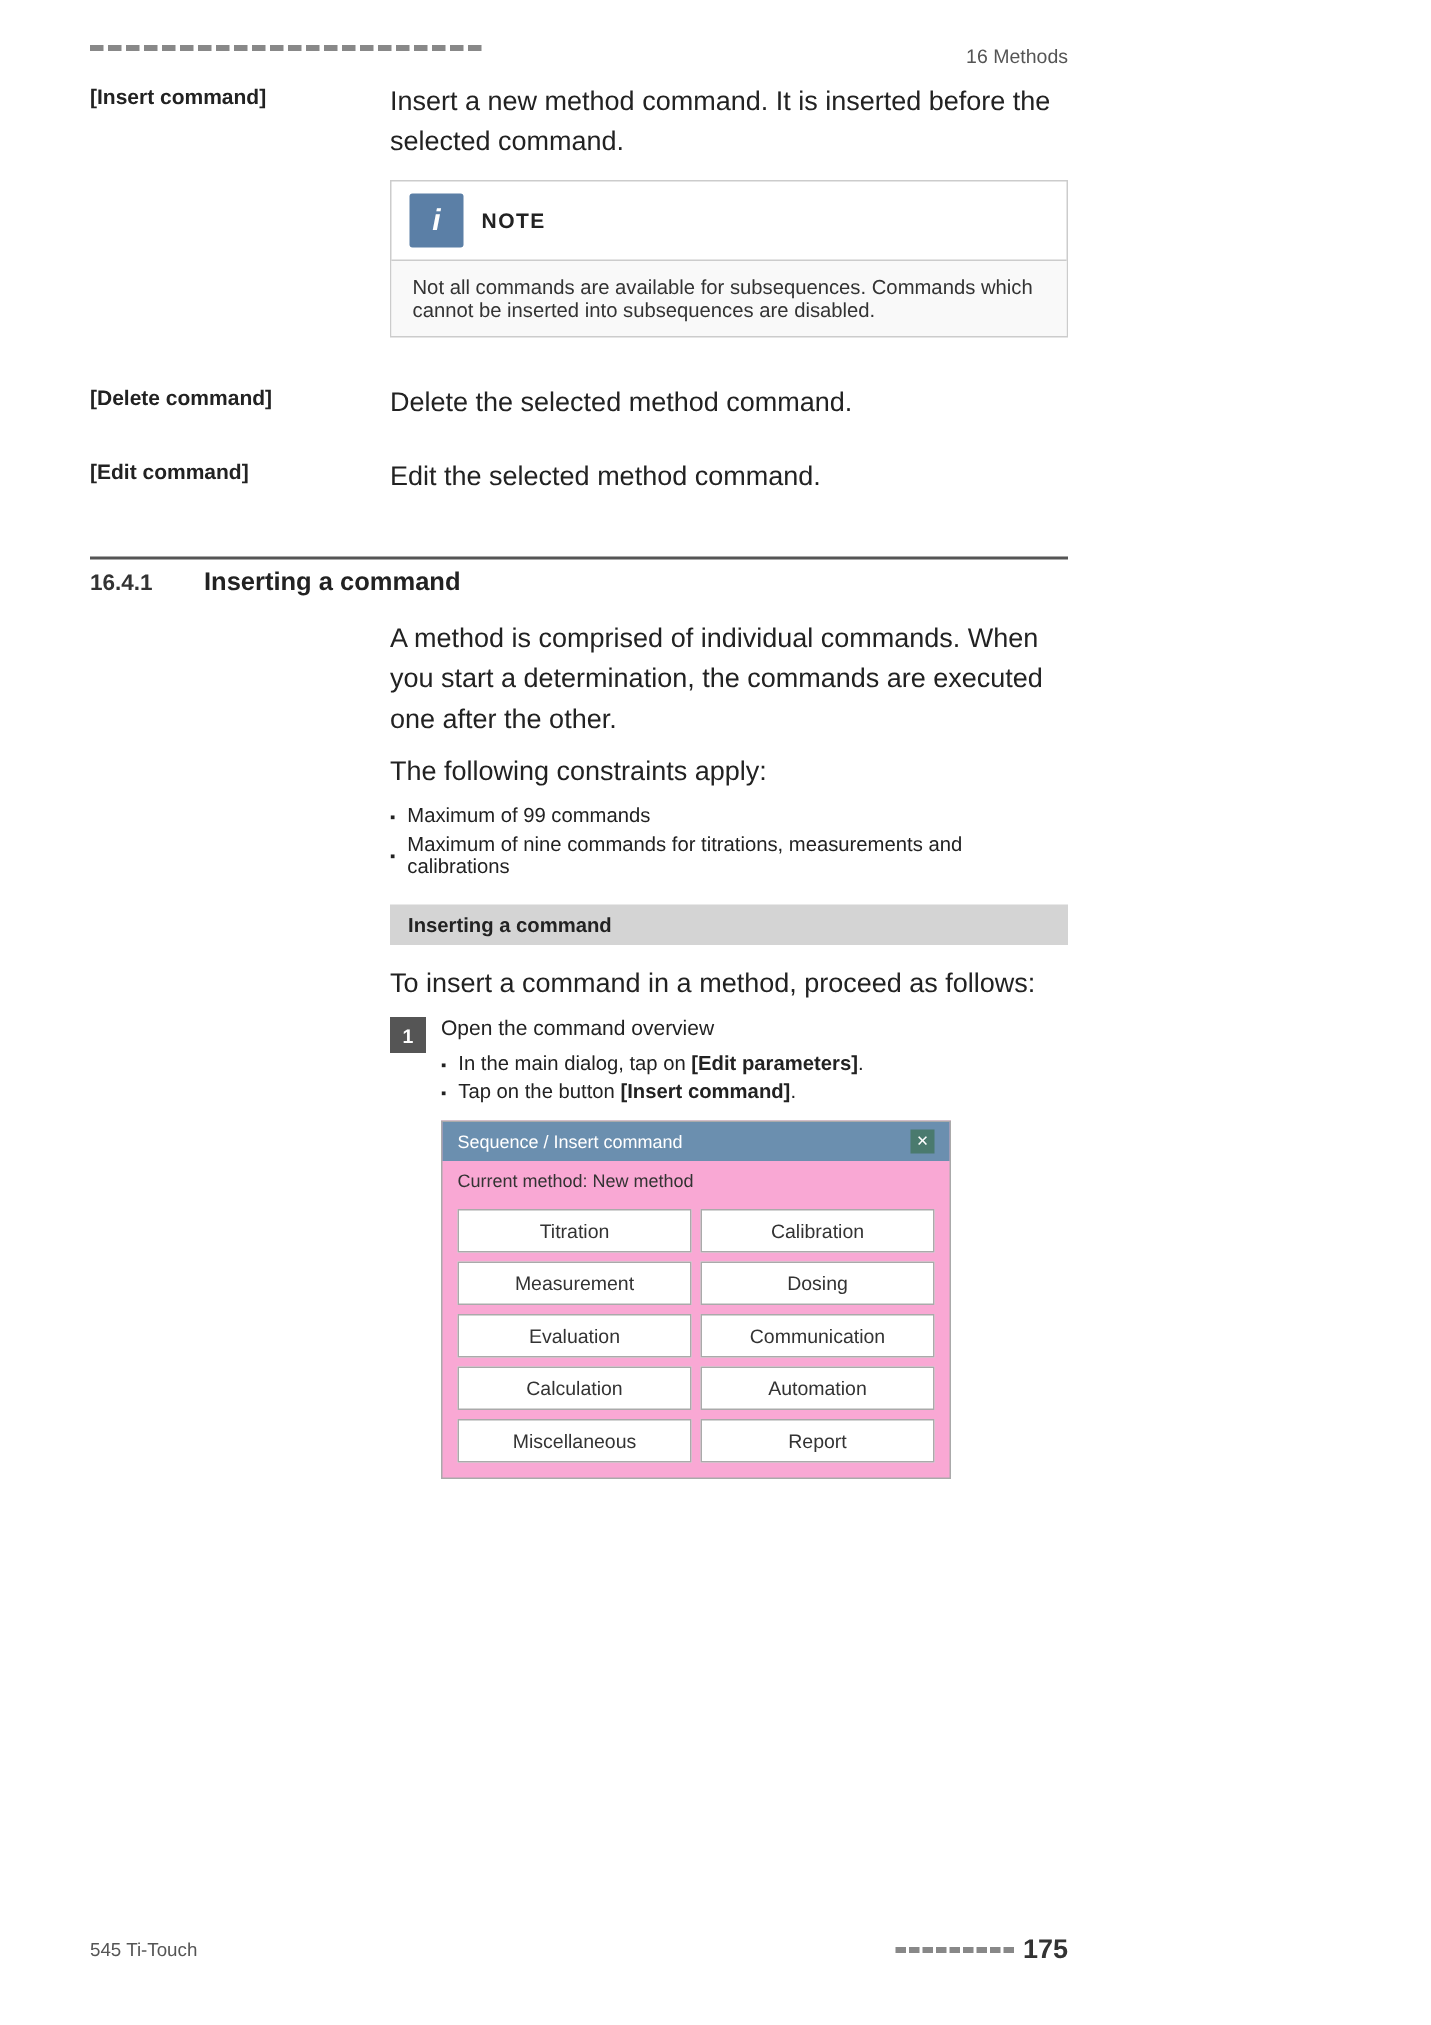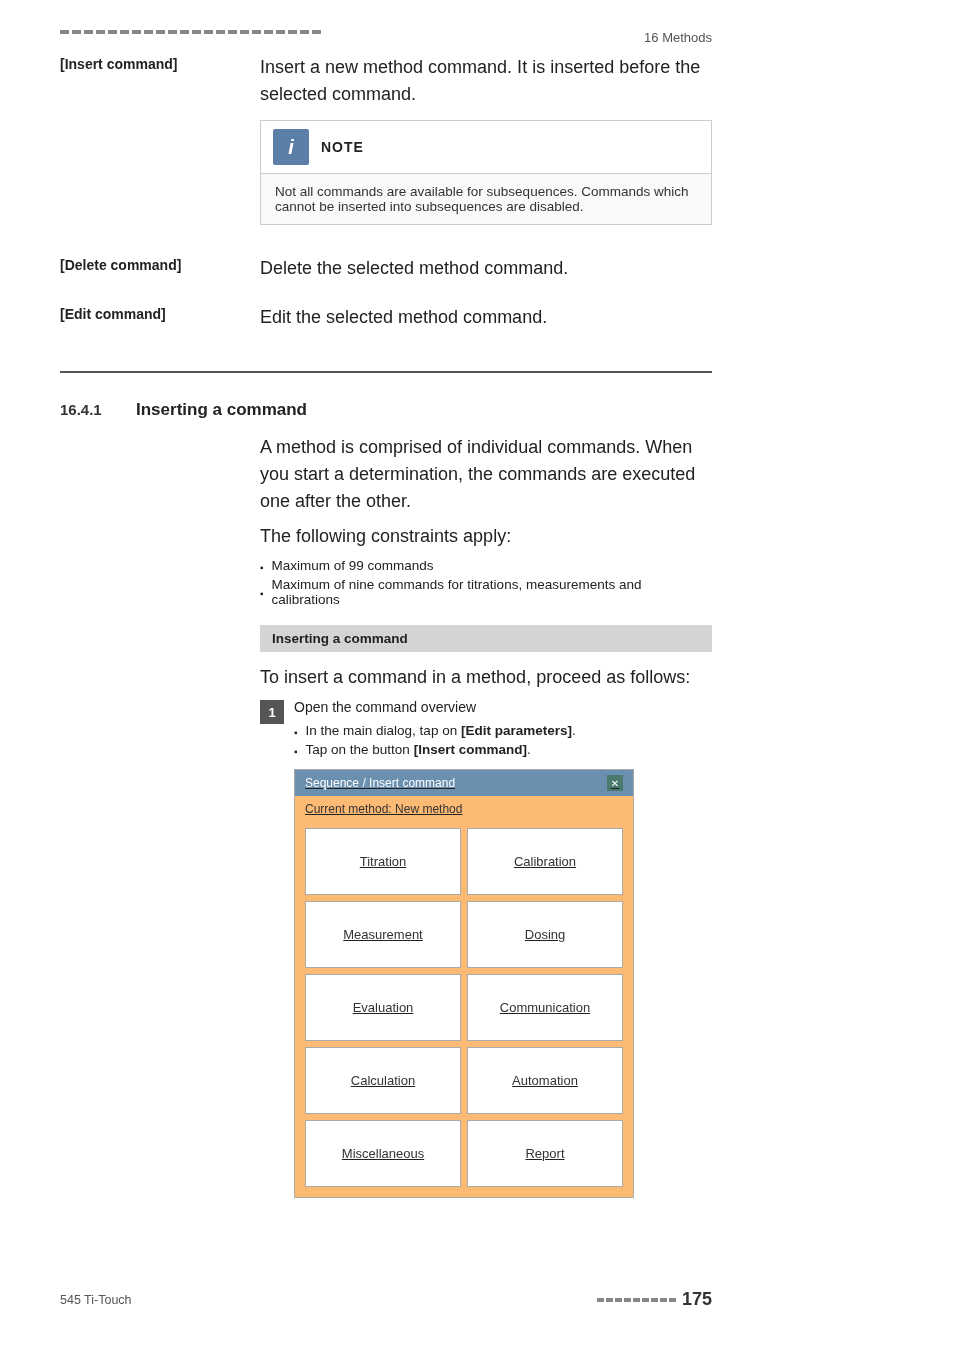--- a/index.html
+++ b/index.html
@@ -101,21 +101,21 @@
       background: #f9f9f9;
     }
 
     
     .section-heading {
       display: flex;
       align-items: baseline;
       margin-top: 32px;
       margin-bottom: 14px;
       border-top: 2px solid #555;
-      padding-top: 27px;
+      padding-top: 5px;
     }
     .section-number {
       font-weight: bold;
       font-size: 15px;
       color: #333;
       margin-right: 16px;
       min-width: 60px;
     }
     .section-title {
       font-weight: bold;
@@ -184,22 +184,21 @@
       font-weight: normal;
       font-size: 14px;
       margin-bottom: 6px;
     }
 
     
     .dialog-box {
       border: 1px solid #aaa;
       width: 340px;
       margin-top: 12px;
-      background: #fdba74;
-      text-decoration: underline;
+      background: #f9a8d4;
     }
     .dialog-titlebar {
       background: #6b8faf;
       color: white;
       font-size: 12px;
       padding: 5px 10px;
       display: flex;
       justify-content: space-between;
       align-items: center;
     }
@@ -219,21 +218,21 @@
       color: #333;
     }
     .dialog-grid {
       display: grid;
       grid-template-columns: 1fr 1fr;
       gap: 6px;
       padding: 8px 10px 10px 10px;
     }
     .dialog-btn {
       border: 1px solid #aaa;
-      padding: 25px 6px;
+      padding: 6px 6px;
       text-align: center;
       font-size: 13px;
       color: #333;
       background: #fff;
       cursor: pointer;
     }
 
     
     .footer {
       position: absolute;

